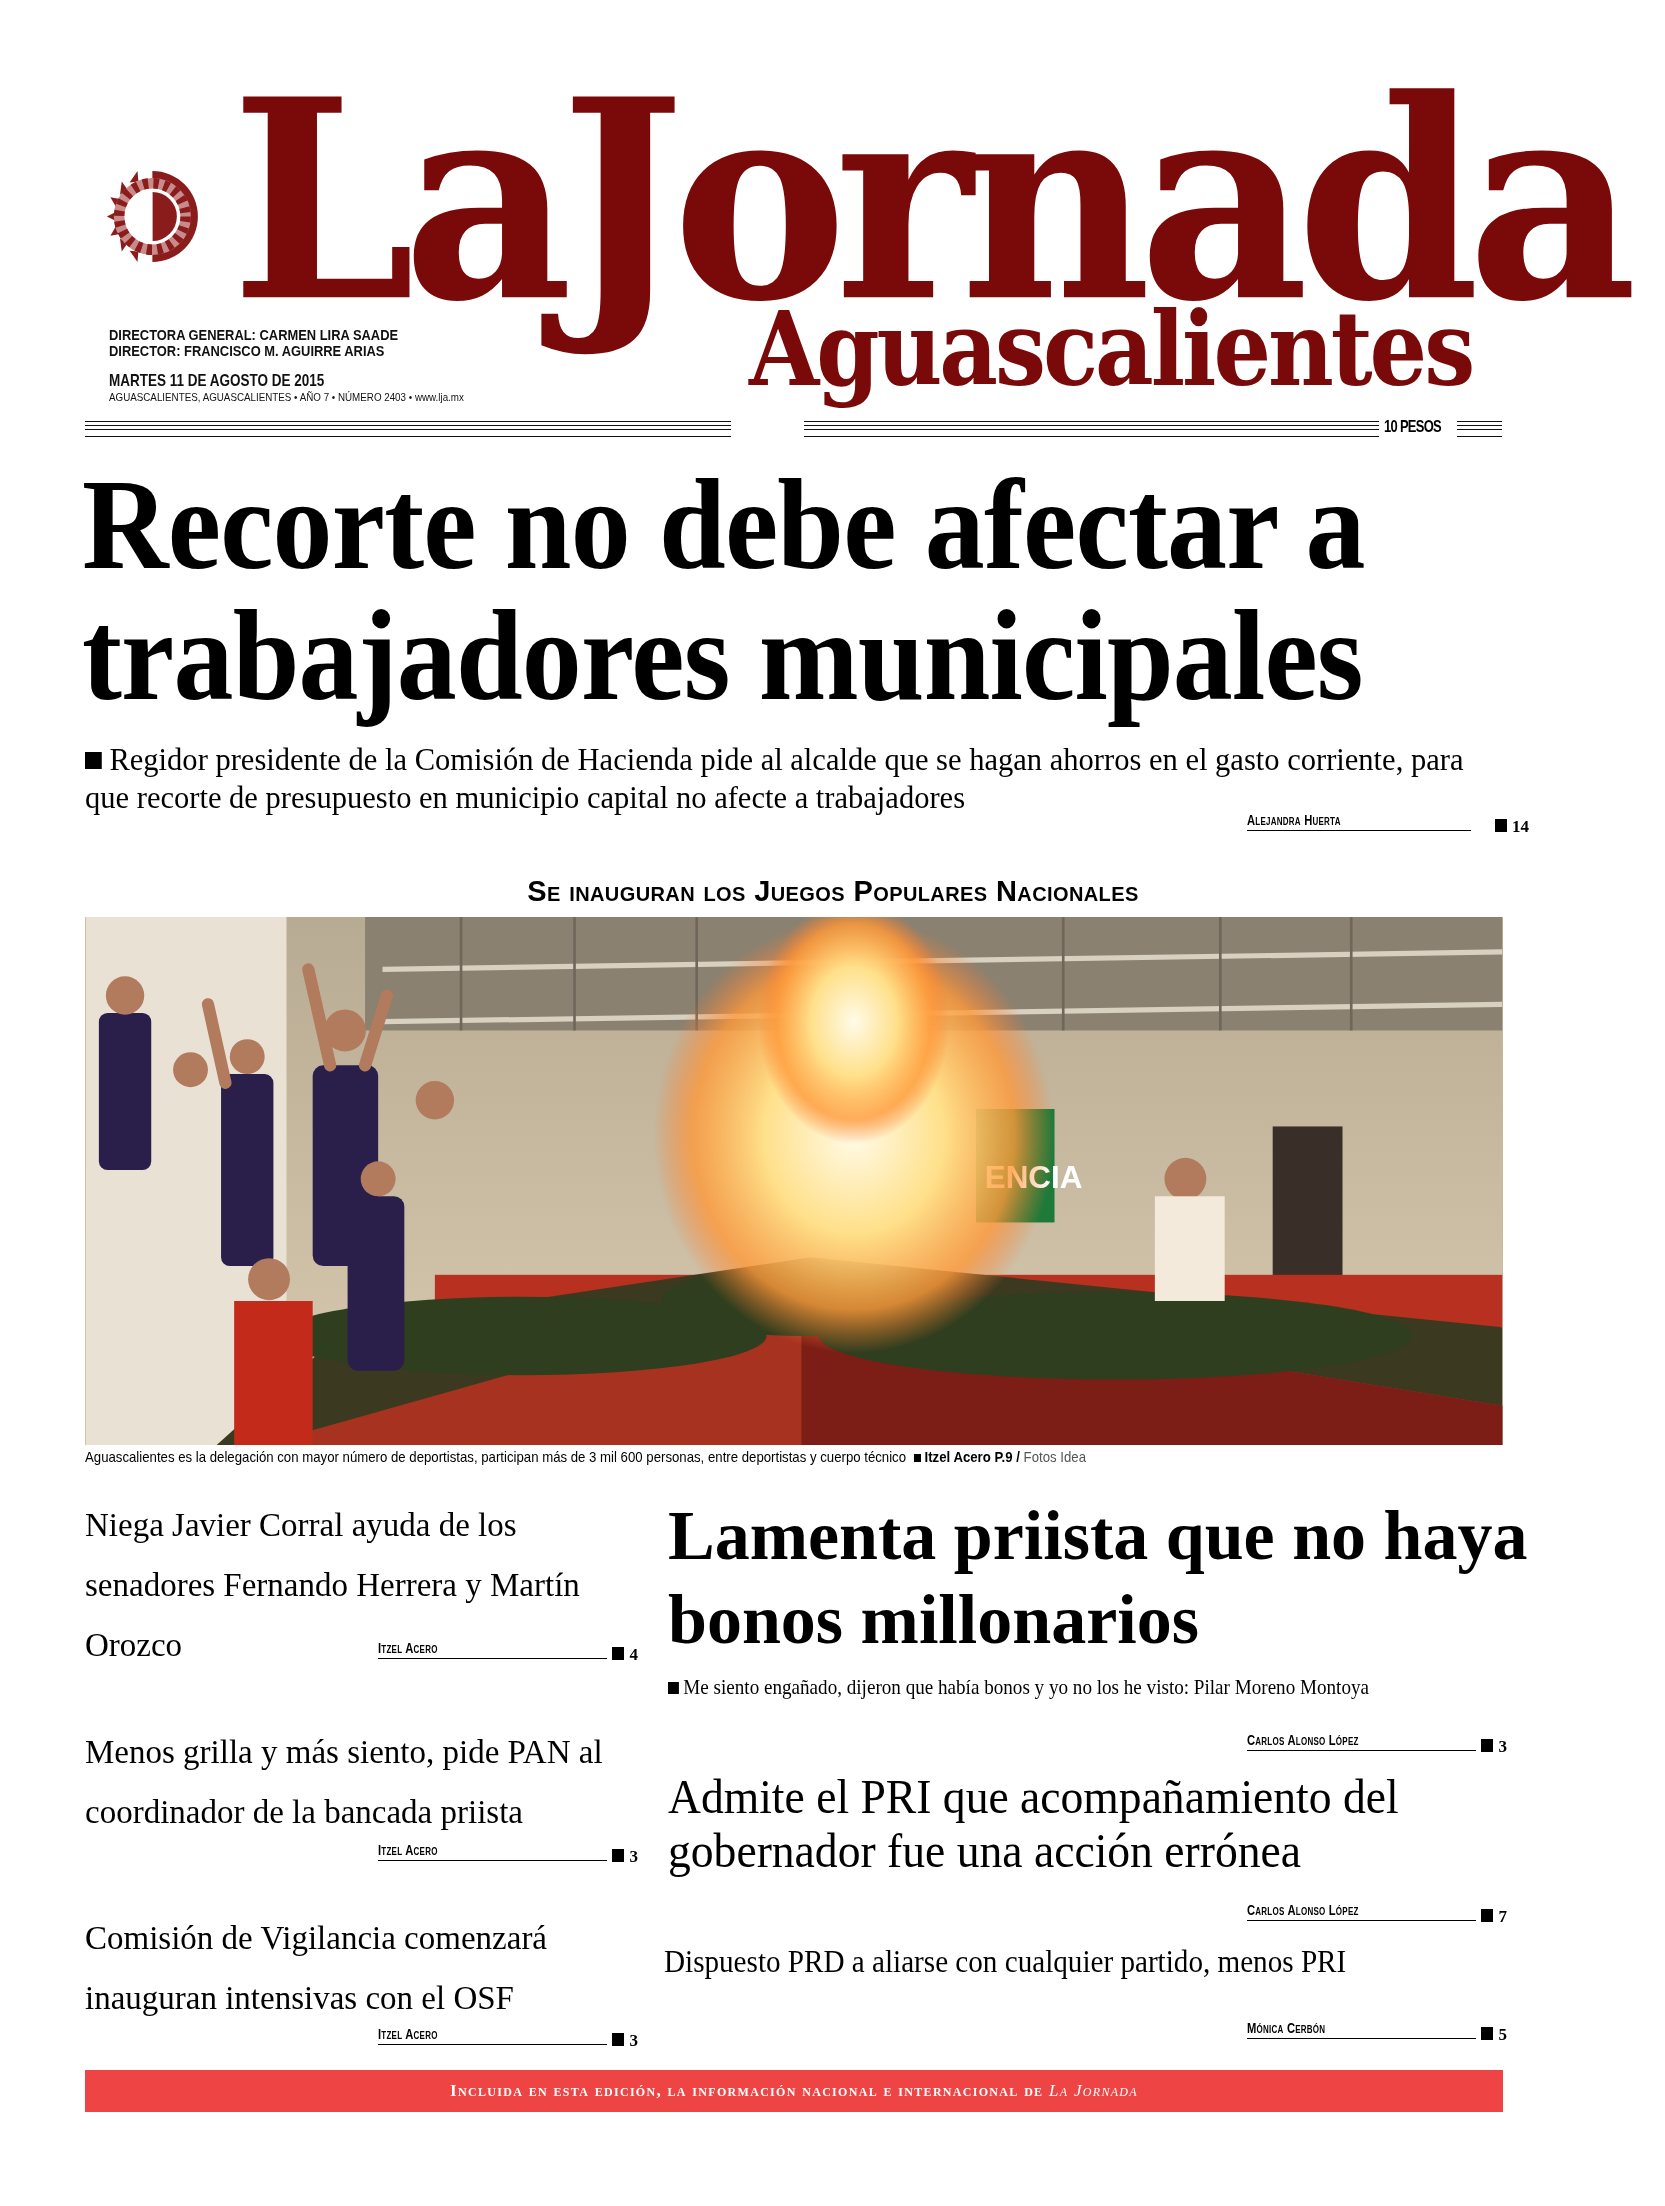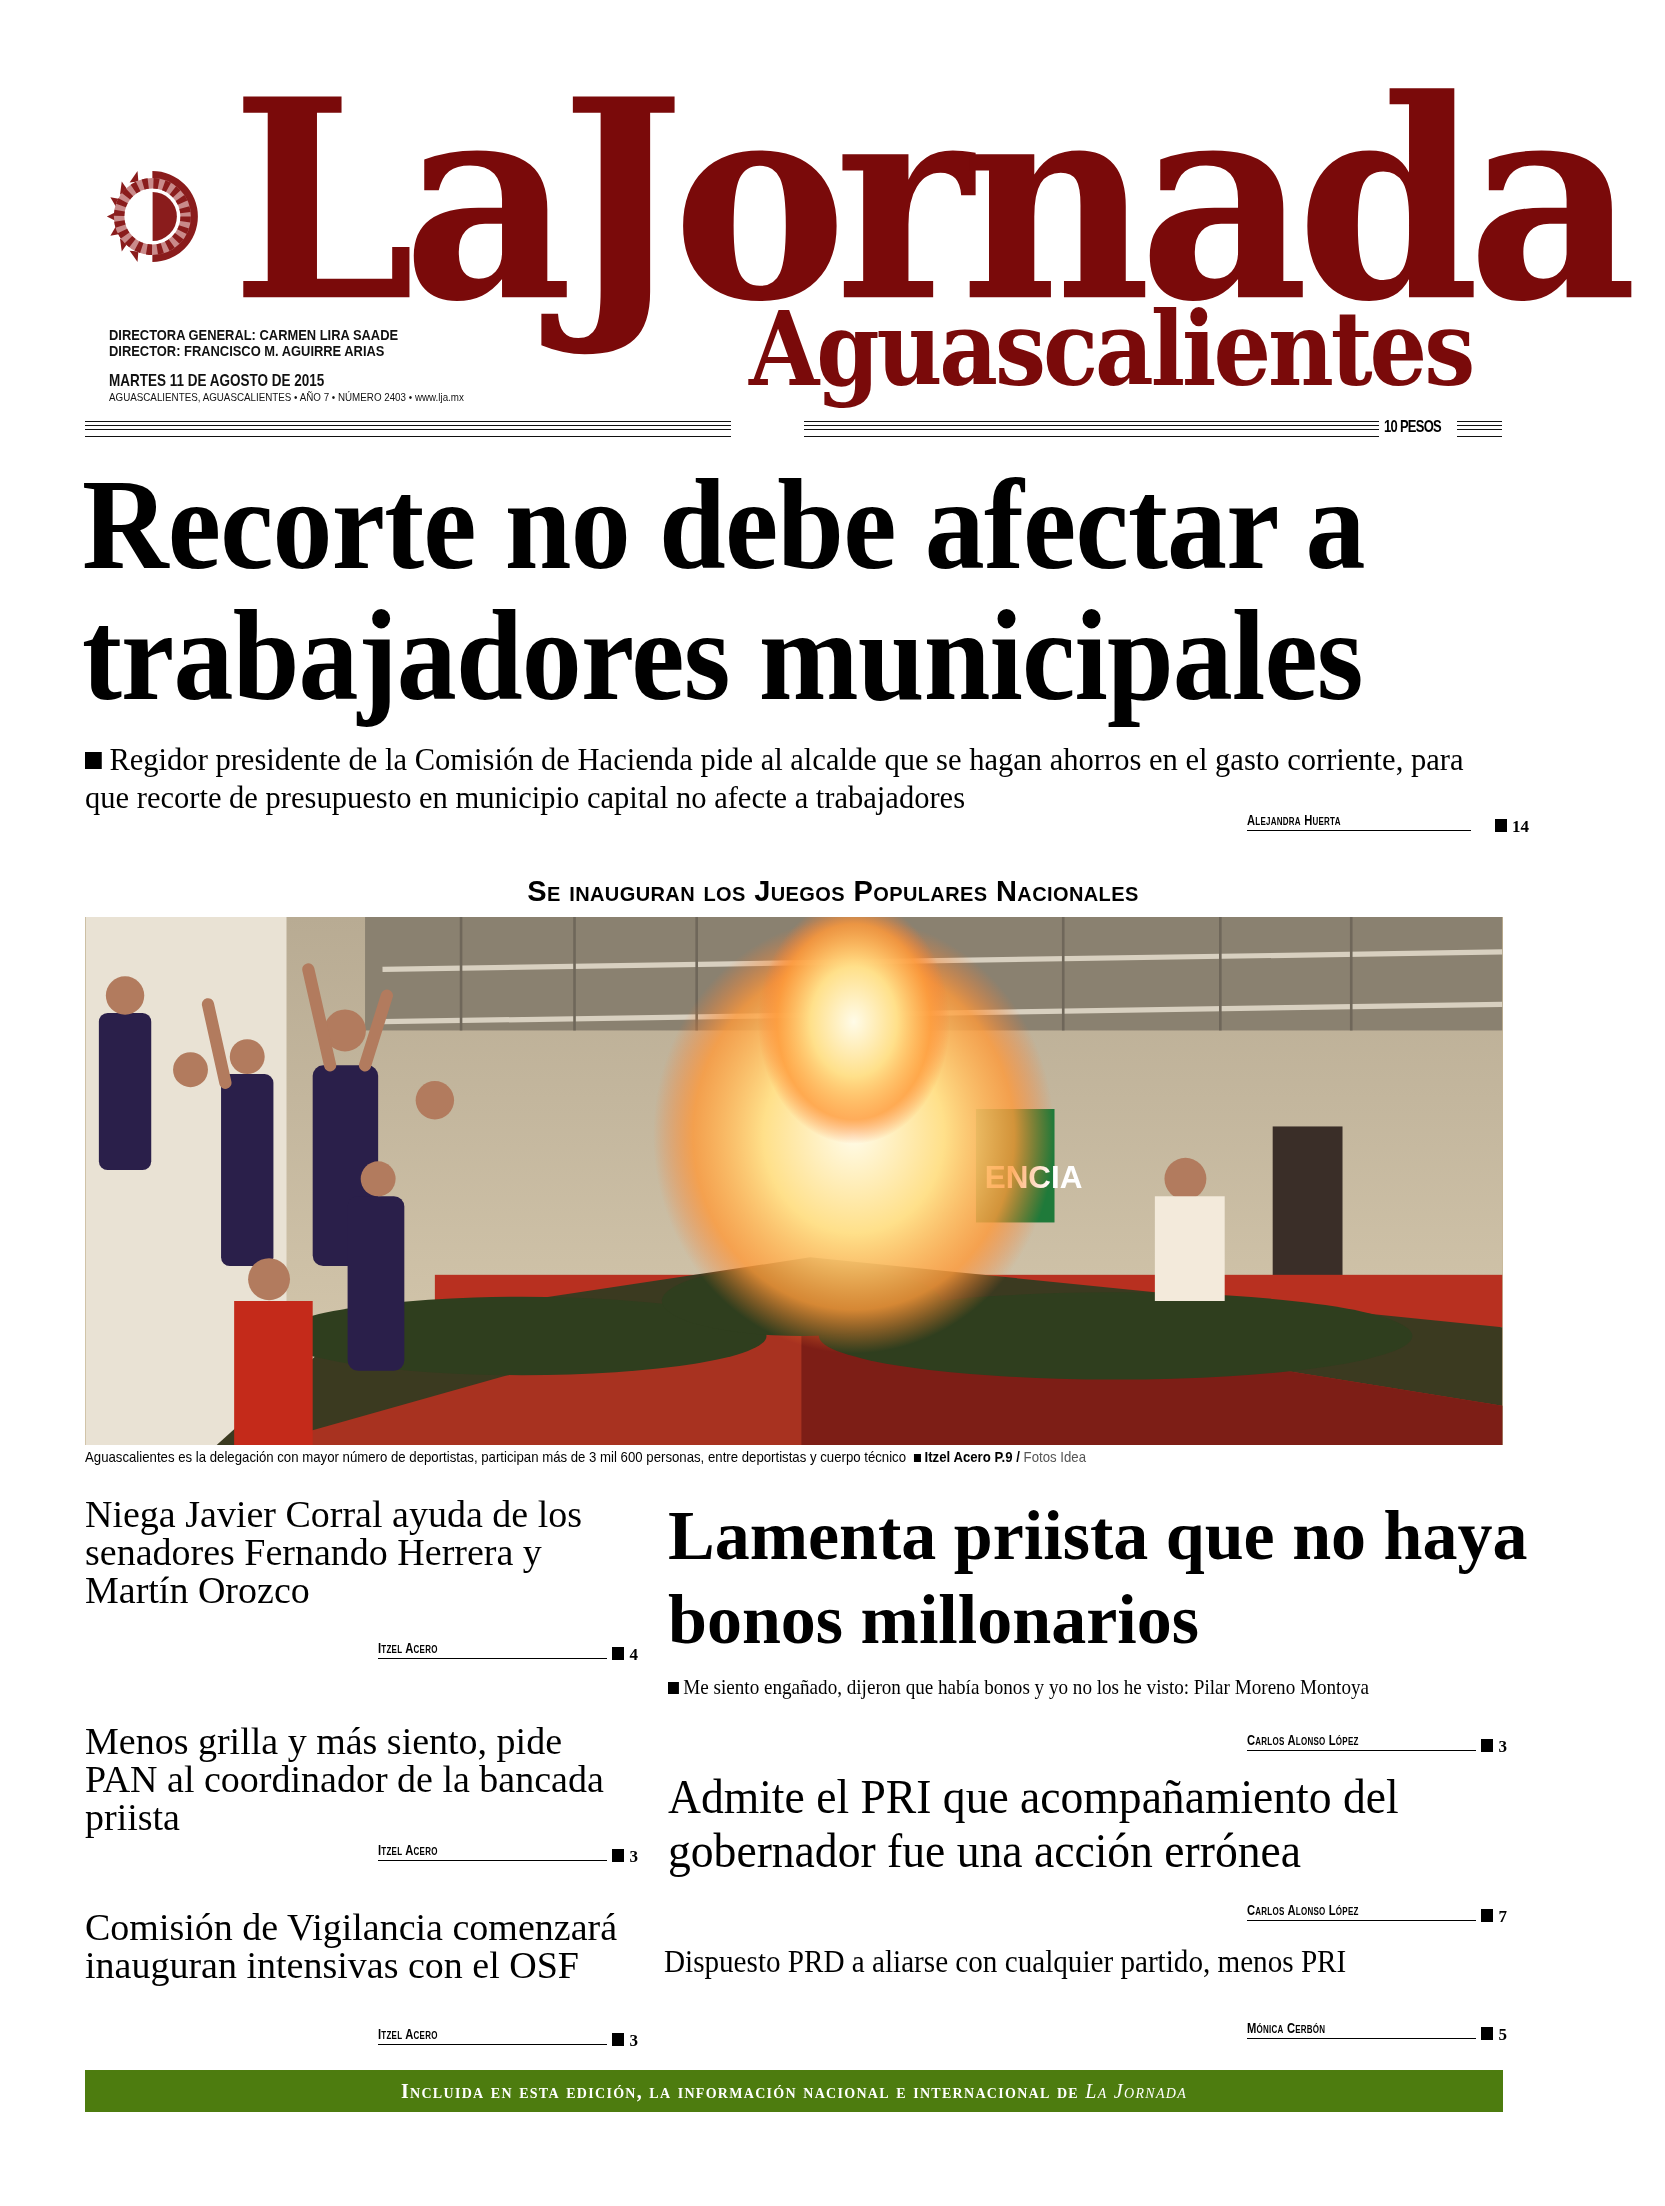--- a/index.html
+++ b/index.html
@@ -35,28 +35,28 @@
   .byline .page .sq { width:12.2px; height:12.2px; margin-right:5.2px; }
 
   
   #kicker { left:0; width:1666px; top:875px; text-align:center; font-family:"Liberation Sans", sans-serif; font-weight:bold; font-size:29px; font-variant:small-caps; letter-spacing:0.4px; }
   #photo { left:85px; top:917px; width:1418px; height:528px; overflow:hidden; background:#c8b898; }
   #caption { left:85px; top:1448px; font-family:"Liberation Sans", sans-serif; font-size:15px; white-space:nowrap; transform:scaleX(0.88); transform-origin:left top; }
   #caption b { font-weight:bold; }
   #caption .credit { color:#555; }
 
   
-  .story-left { position:absolute; left:85px; width:550px; font-size:38px; line-height:38px; }
+  .story-left { position:absolute; left:85px; width:550px; font-size:33px; line-height:60px; }
   #lead2 { left:668px; top:1494px; width:873px; font-weight:bold; font-size:70px; line-height:84px; letter-spacing:0px; }
   #lead2-deck { left:668px; top:1675px; font-size:21px; white-space:nowrap; transform:scaleX(0.91); transform-origin:left top; }
   #story-admite { left:668px; top:1770px; width:873px; font-size:48px; line-height:54px; transform:scaleX(0.95); transform-origin:left top; }
   #story-prd { left:664px; top:1944px; font-size:31px; white-space:nowrap; transform:scaleX(0.94); transform-origin:left top; }
 
   
-  #banner { left:85px; top:2070px; width:1418px; height:42px; background:#4d7c0f; color:#fff; font-family:"Liberation Serif", serif; font-weight:bold; font-size:20px; line-height:42px; text-align:center; font-variant:small-caps; letter-spacing:1.3px; white-space:nowrap; }
+  #banner { left:85px; top:2070px; width:1418px; height:42px; background:#ef4444; color:#fff; font-family:"Liberation Serif", serif; font-weight:bold; font-size:17px; line-height:42px; text-align:center; font-variant:small-caps; letter-spacing:1.3px; white-space:nowrap; }
   #banner i { font-weight:normal; font-style:italic; font-variant:small-caps; }
 </style>
 </head>
 <body>
 
 <svg id="sun" class="abs" viewBox="0 0 130 120">
   <g fill="#8a1c1c">
     <polygon points="10,60 22,54 22,66"></polygon>
       <polygon points="14,38 25,40 21,50"></polygon>
       <polygon points="27,20 34,30 25,35"></polygon>

